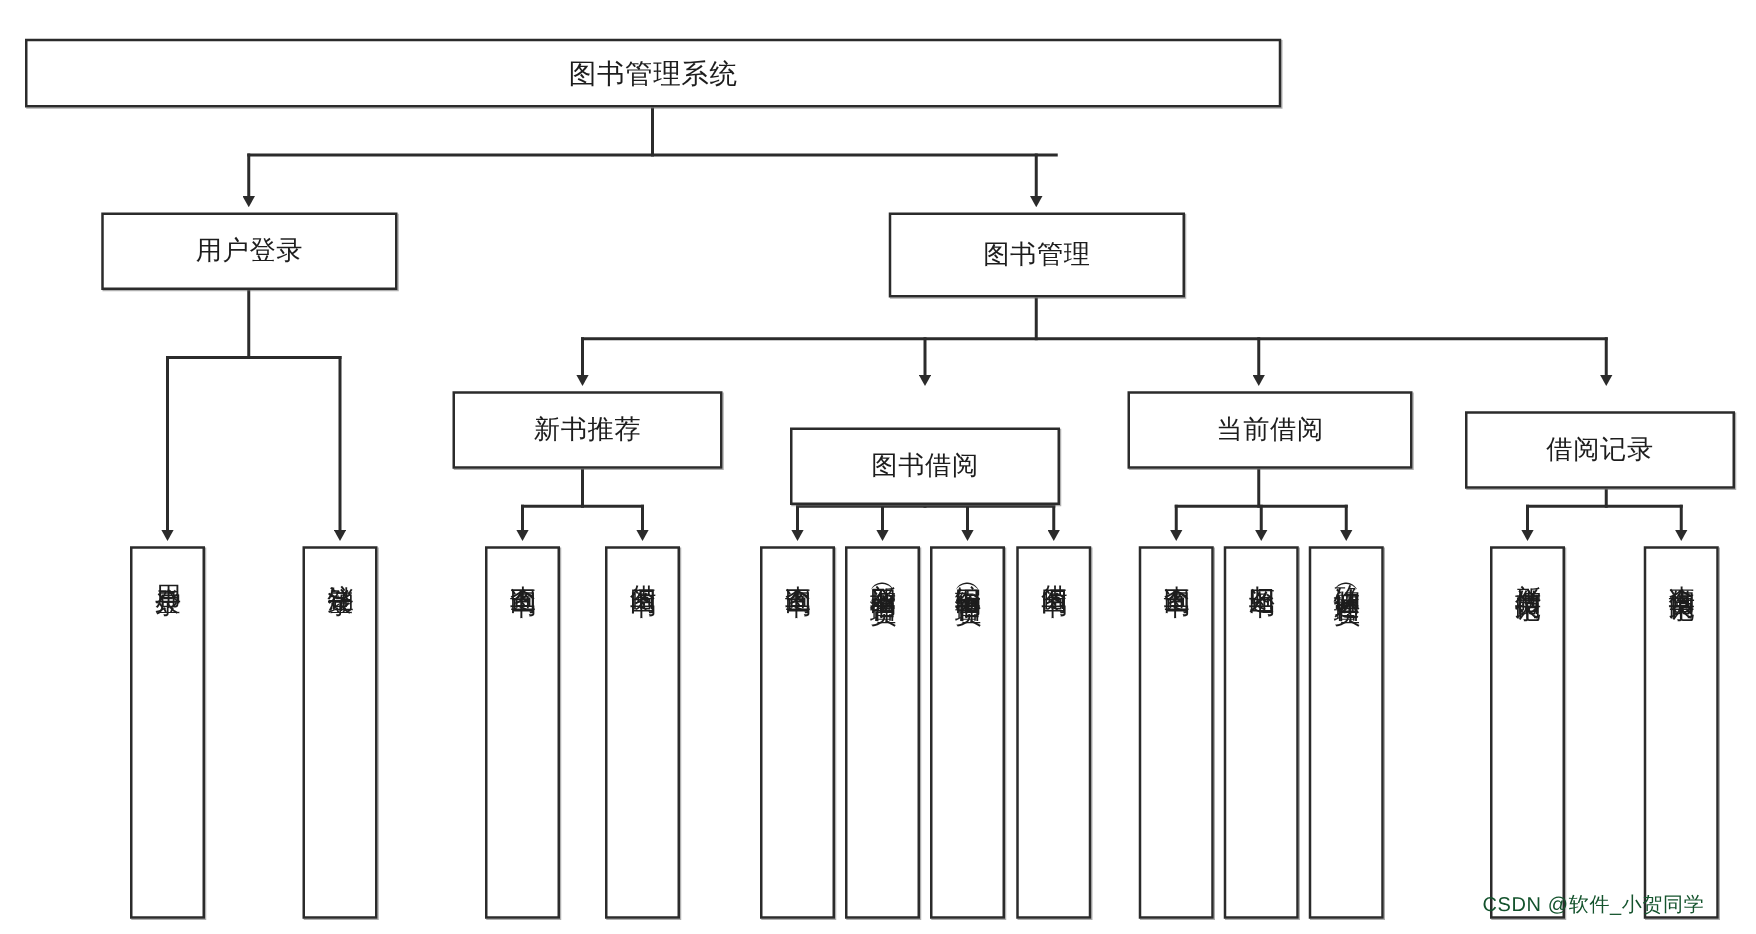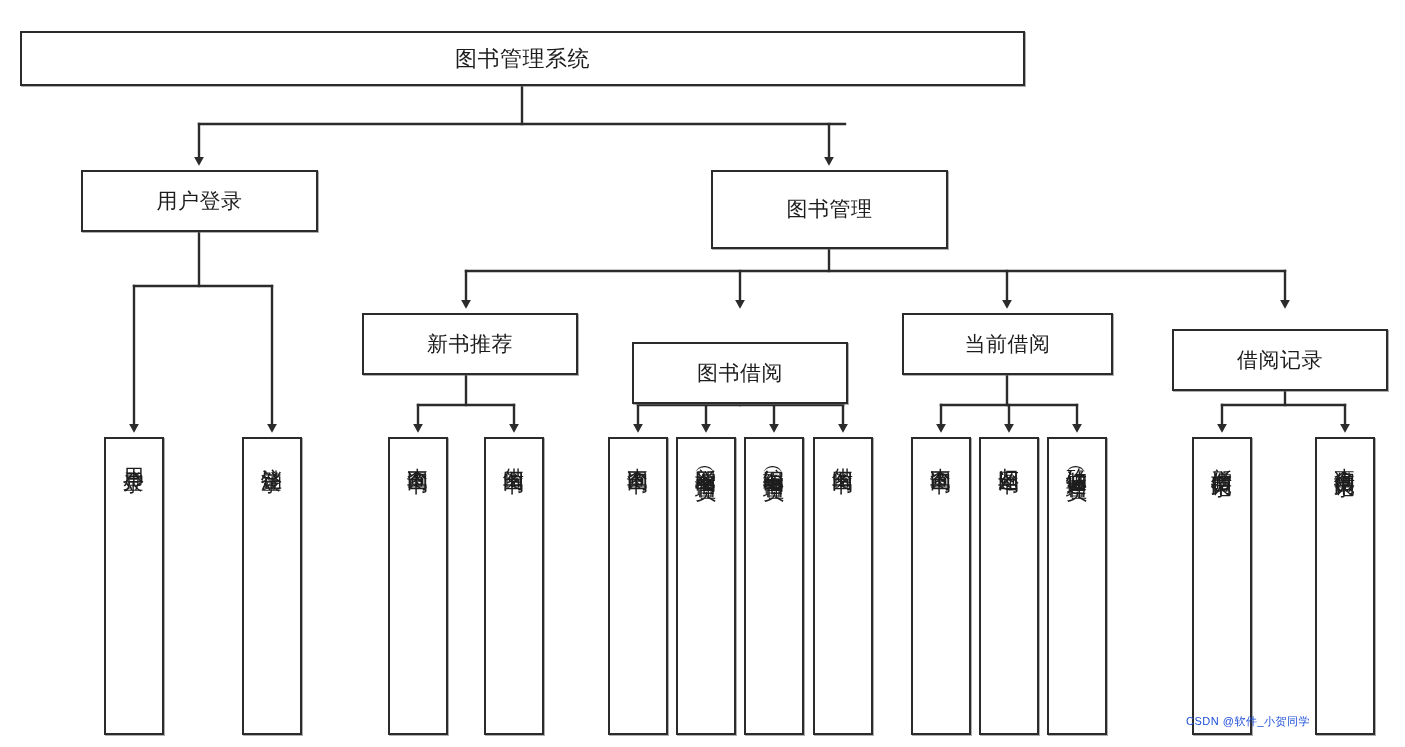--- a/index.html
+++ b/index.html
@@ -59,22 +59,22 @@
     text-orientation: upright;
     font-size: 21px;
     line-height: 1.0;
     letter-spacing: 2px;
     white-space: nowrap;
   }
   #watermark {
     position: absolute;
     left: 1186px;
     top: 714px;
-    font-size: 11px;
-    color: #1d4ed8;
+    font-size: 16px;
+    color: #14532d;
     letter-spacing: 0.5px;
     white-space: nowrap;
     z-index: 5;
   }
 </style>
 </head>
 <body>
 
 <div id="diagram-canvas">
 
@@ -128,31 +128,31 @@
     </g>
   </svg>
 
   <div class="node root horizontal" style="left:20px; top:11px; width:1005px; height:55px;margin-top:20px;">
     <span class="node-label">图书管理系统</span>
   </div>
 
   <div class="node horizontal" style="left:81px; top:170px; width:237px; height:62px;">
     <span class="node-label">用户登录</span>
   </div>
-  <div class="node horizontal" style="left:711px; top:170px; width:237px; height:79px;">
+  <div class="node horizontal" style="left:711px; top:170px; width:237px; height:68px;">
     <span class="node-label">图书管理</span>
   </div>
 
   <div class="node horizontal" style="left:362px; top:313px; width:216px; height:62px;">
     <span class="node-label">新书推荐</span>
   </div>
   <div class="node horizontal" style="left:632px; top:313px; width:216px; height:62px;margin-top:29px;">
     <span class="node-label">图书借阅</span>
   </div>
-  <div class="node horizontal" style="left:902px; top:313px; width:211px; height:62px;">
+  <div class="node horizontal" style="left:902px; top:313px; width:228px; height:62px;">
     <span class="node-label">当前借阅</span>
   </div>
   <div class="node horizontal" style="left:1172px; top:329px; width:216px; height:62px;">
     <span class="node-label">借阅记录</span>
   </div>
 
   <div class="node vertical" style="left:104px; top:437px; width:60px; height:298px;">
     <span class="node-label">用户登录</span>
   </div>
   <div class="node vertical" style="left:242px; top:437px; width:60px; height:298px;">

